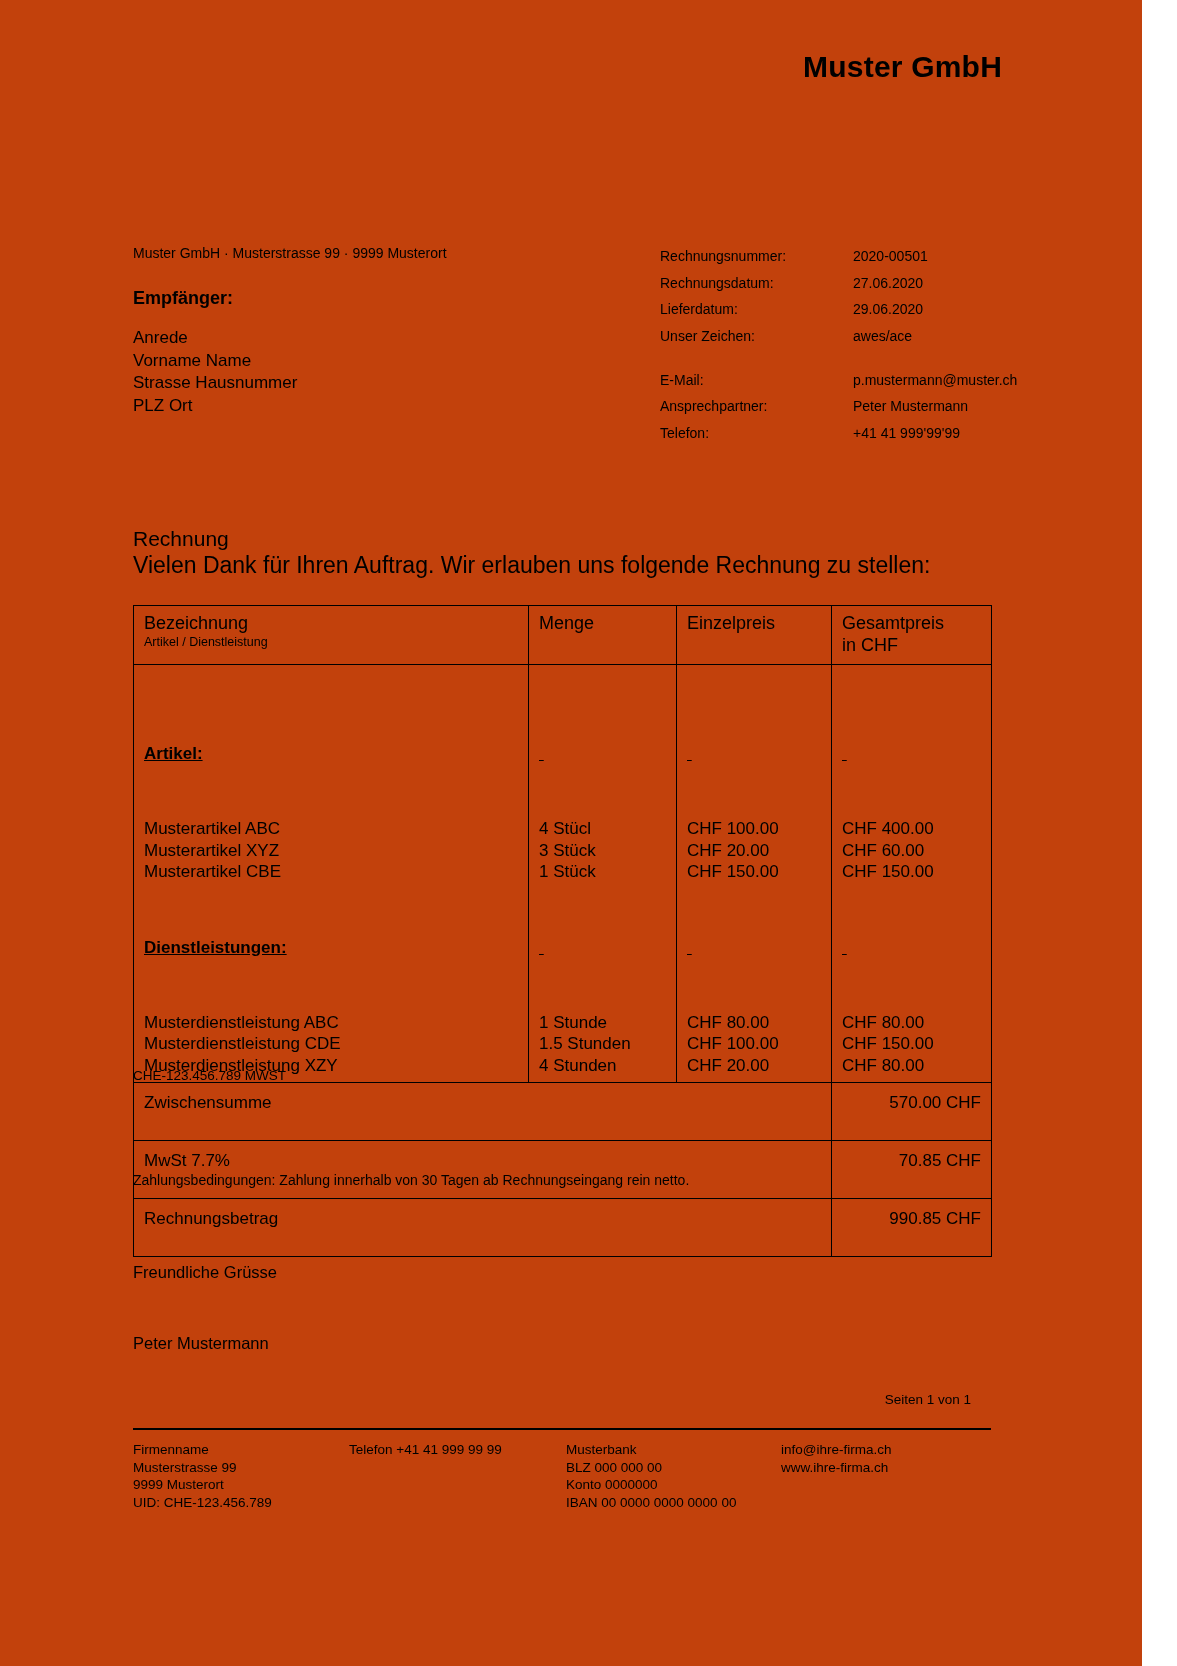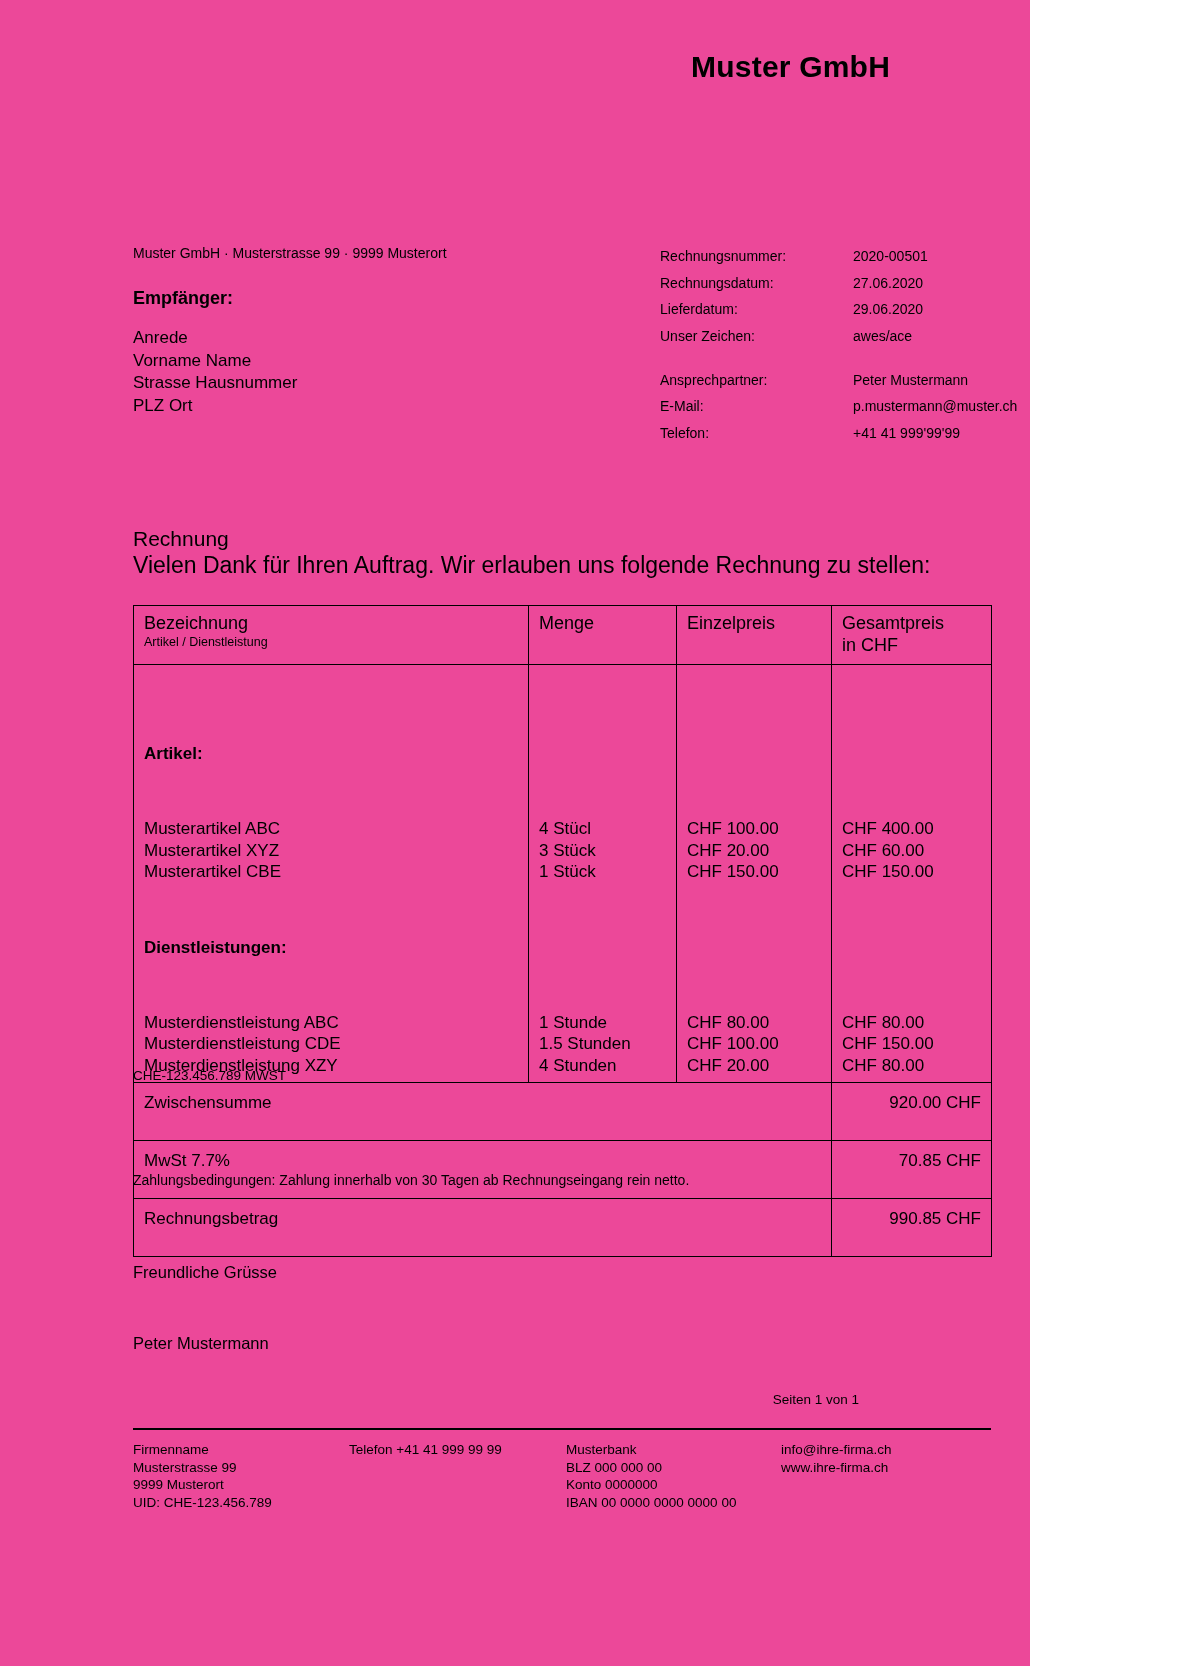--- a/index.html
+++ b/index.html
@@ -6,23 +6,23 @@
     margin: 0;
     padding: 0;
     background: #ffffff;
   }
   body {
     font-family: "Liberation Sans", sans-serif;
     color: #000000;
   }
   .page {
     position: relative;
-    width: 1030px;
+    width: 1142px;
     height: 1666px;
-    background: #ec4899;
+    background: #c2410c;
     overflow: hidden;
   }
   .logo {
     position: absolute;
     top: 50px;
     right: 140px;
     font-size: 30px;
     font-weight: bold;
     letter-spacing: 0.2px;
   }
@@ -117,20 +117,21 @@
 
   .body-cell {
     height: 340px;
     padding-top: 0 !important;
   }
   .section-label {
     font-weight: bold;
     font-size: 17px;
     margin: 0;
     line-height: 21px;
+    text-decoration: underline;
   }
   .lines {
     font-size: 17px;
     line-height: 21.5px;
   }
   .pad-artikel { padding-top: 78px; }
   .pad-dienst  { padding-top: 54px; }
   .spacer-art { height: 78px; }
 
   .sum-row td {
@@ -234,26 +235,26 @@
       </tr>
       <tr>
         <td class="label">Lieferdatum:</td>
         <td>29.06.2020</td>
       </tr>
       <tr class="gap">
         <td class="label">Unser Zeichen:</td>
         <td>awes/ace</td>
       </tr>
       <tr>
+        <td class="label">E-Mail:</td>
+        <td>p.mustermann@muster.ch</td>
+      </tr>
+      <tr>
         <td class="label">Ansprechpartner:</td>
         <td>Peter Mustermann</td>
-      </tr>
-      <tr>
-        <td class="label">E-Mail:</td>
-        <td>p.mustermann@muster.ch</td>
       </tr>
       <tr>
         <td class="label">Telefon:</td>
         <td>+41 41 999'99'99</td>
       </tr>
     </tbody>
       </table>
   </div>
 
   <div class="doc-title">Rechnung</div>
@@ -343,21 +344,21 @@
           <div class="lines pad-dienst">
             <div>CHF 80.00</div>
             <div>CHF 150.00</div>
             <div>CHF 80.00</div>
           </div>
         </td>
       </tr>
 
       <tr class="sum-row">
         <td colspan="3" class="sum-label">Zwischensumme</td>
-        <td class="amount sum-label">920.00 CHF</td>
+        <td class="amount sum-label">570.00 CHF</td>
       </tr>
       <tr class="sum-row no-top bordered-bottom">
         <td colspan="3" class="sum-label">MwSt 7.7%</td>
         <td class="amount sum-label">70.85 CHF</td>
       </tr>
       <tr class="sum-row bordered-bottom">
         <td colspan="3" class="sum-label">Rechnungsbetrag</td>
         <td class="amount sum-label">990.85 CHF</td>
       </tr>
     </tbody>

